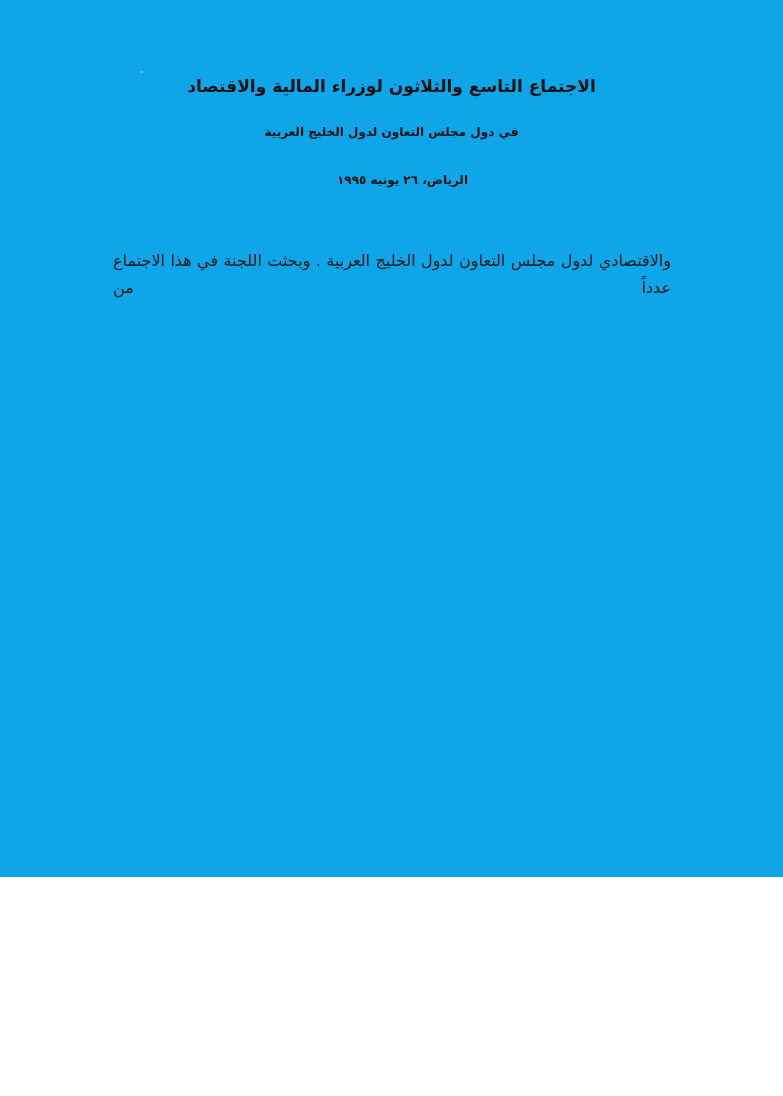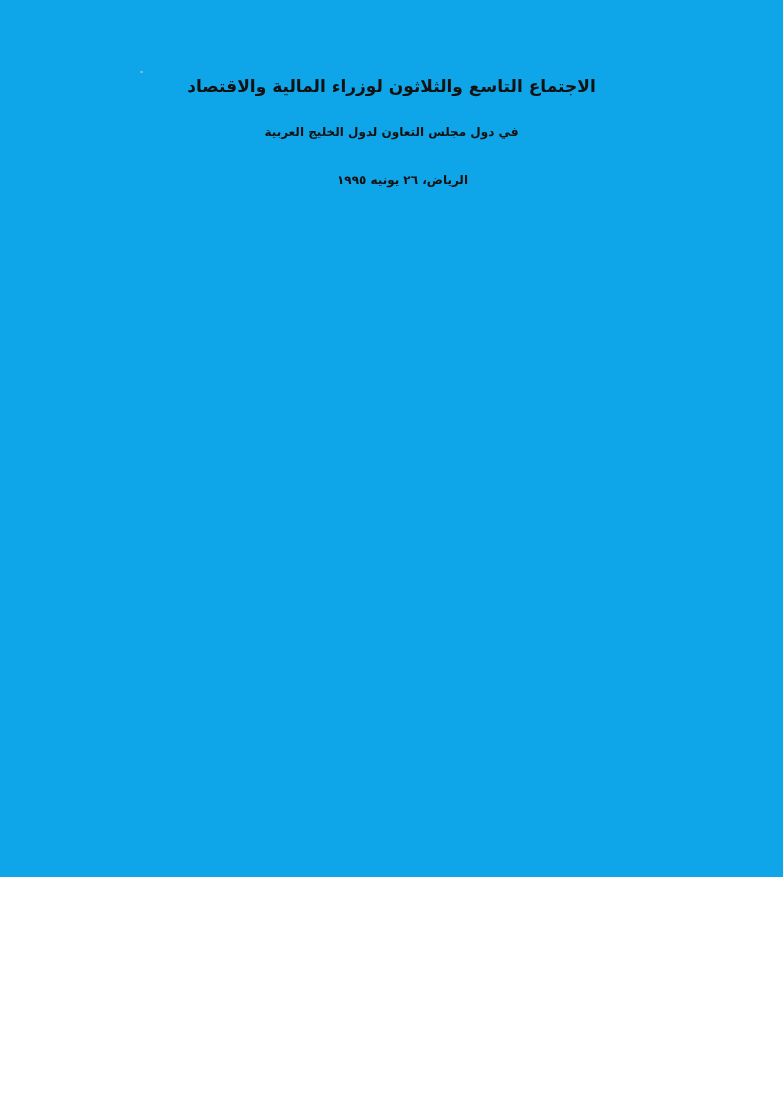--- a/index.html
+++ b/index.html
@@ -75,20 +75,21 @@
   <div class="scan-speck"></div>
 
   <header>
     <div class="title-line title-1">الاجتماع التاسع والثلاثون لوزراء المالية والاقتصاد</div>
     <div class="title-line title-2">في دول مجلس التعاون لدول الخليج العربية</div>
     <div class="title-line title-3">الرياض، ٢٦ يونيه ١٩٩٥</div>
   </header>
 
   <main>
     <p class="para">
+      <span class="para-line">والاقتصادي لدول مجلس التعاون لدول الخليج العربية . وبحثت اللجنة في هذا الاجتماع عدداً من</span>
     </p>
   </main>
 
   <footer>
     <div class="page-number">١</div>
   </footer>
 
 </div>
 
 </body></html>

